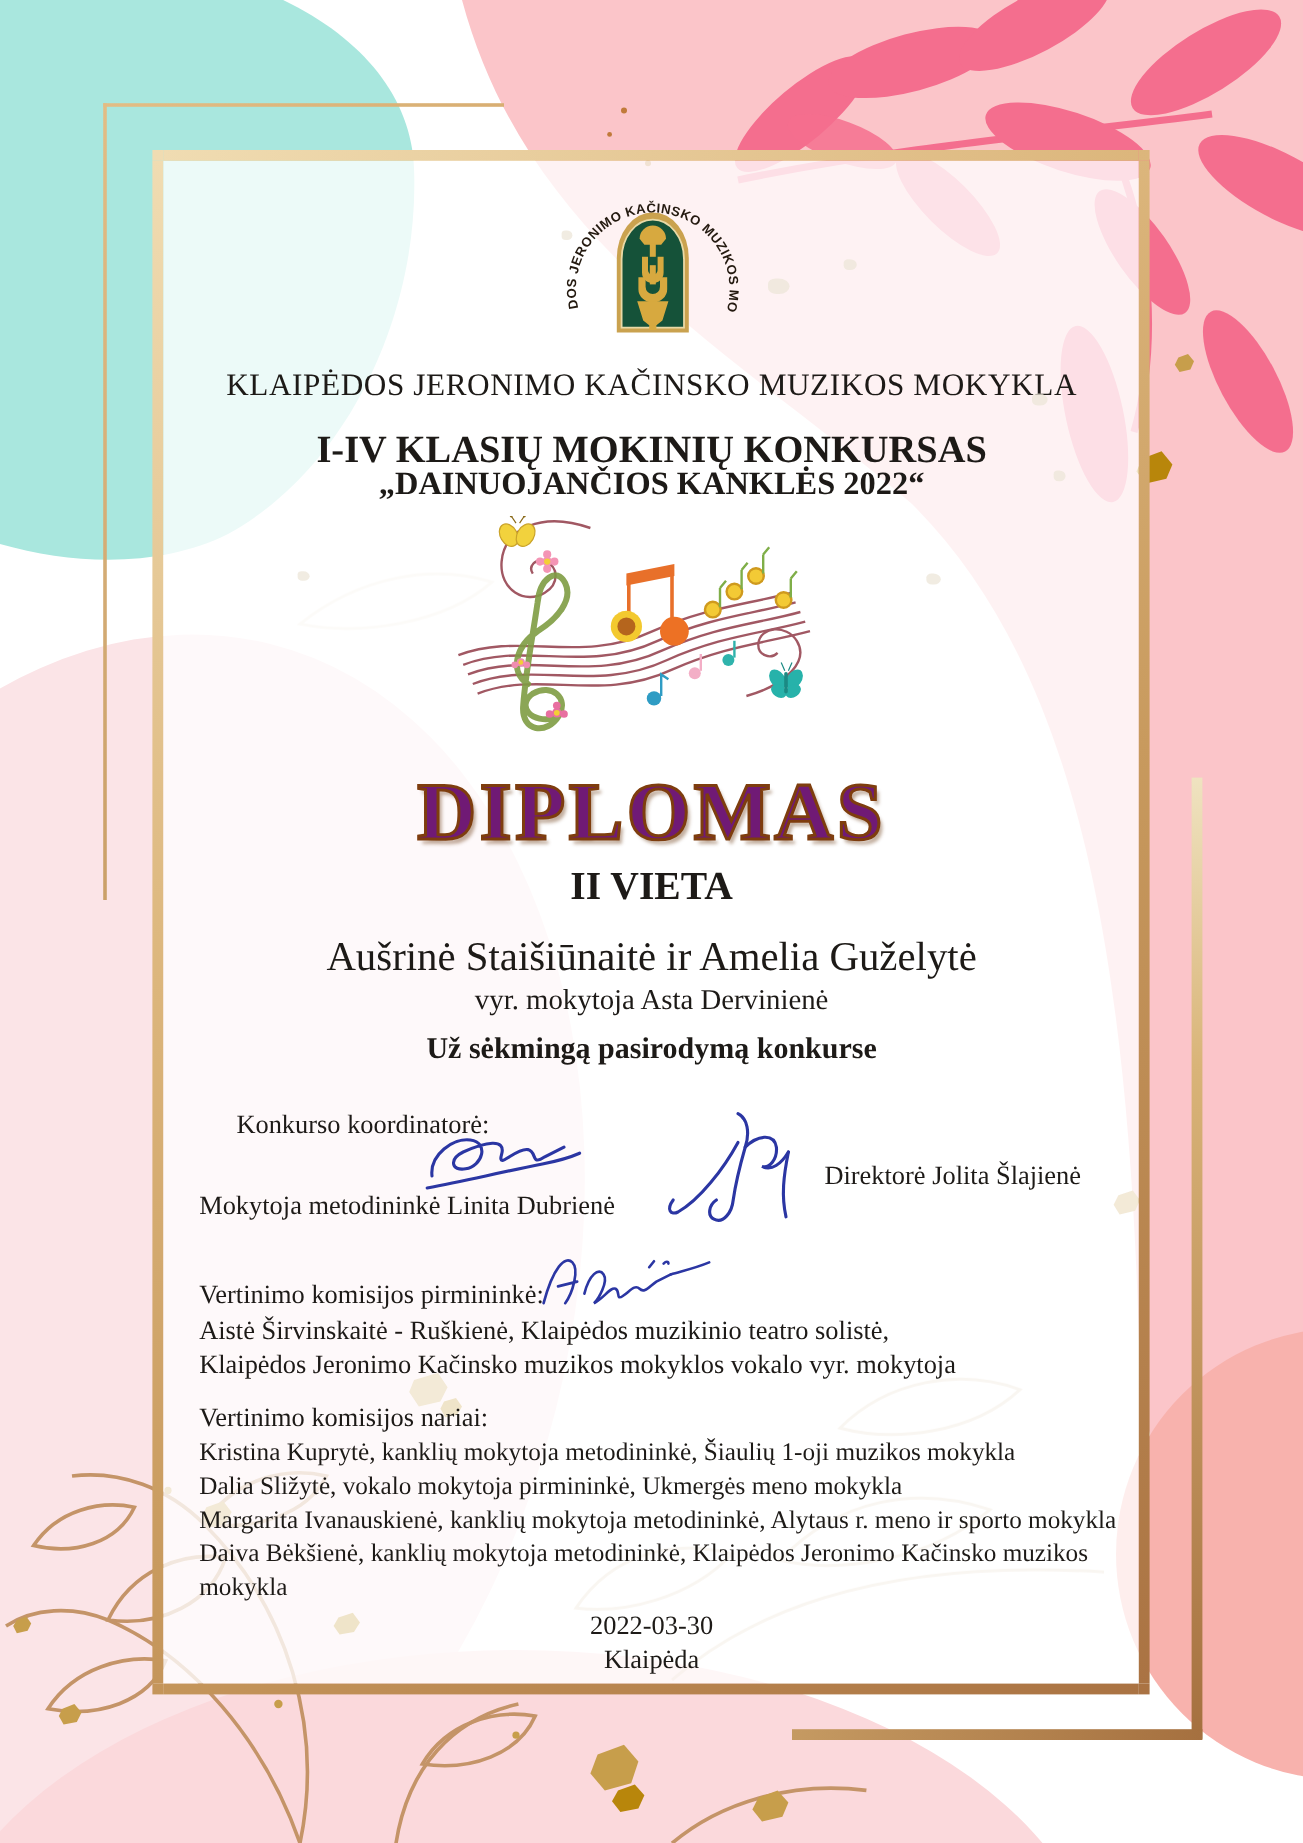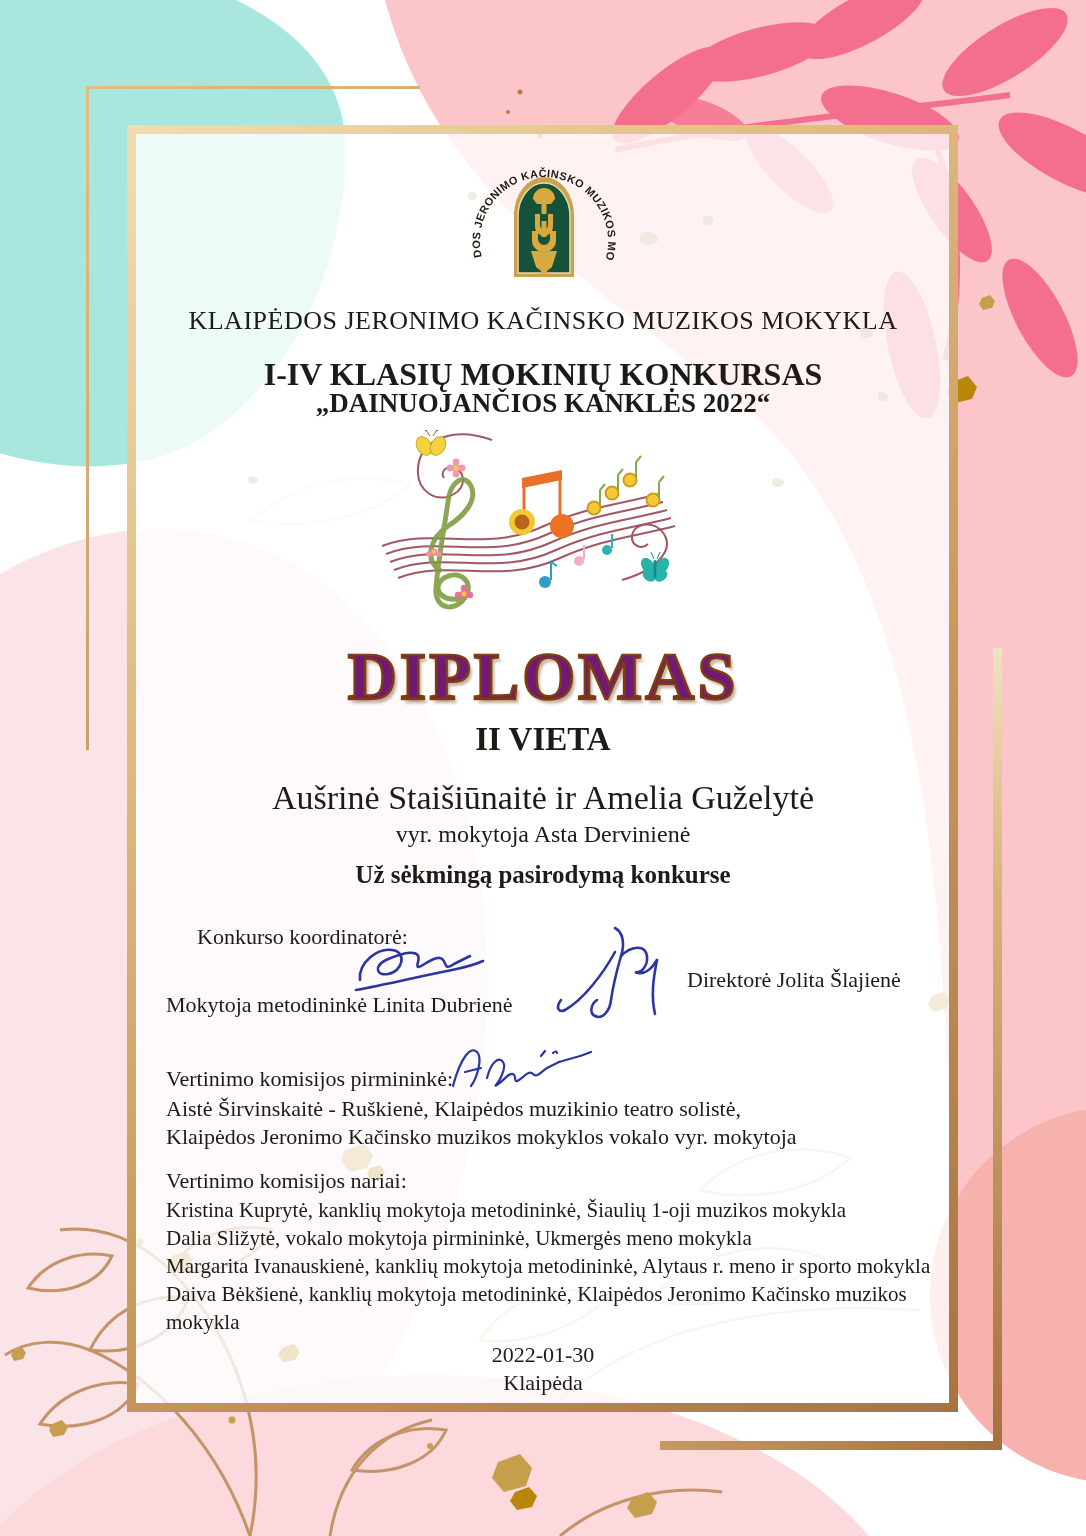--- a/index.html
+++ b/index.html
@@ -269,21 +269,21 @@
   <div class="txt small t-chair2">Klaipėdos Jeronimo Kačinsko muzikos mokyklos vokalo vyr. mokytoja</div>
 
   <div class="txt small t-memlabel">Vertinimo komisijos nariai:</div>
   <div class="txt t-members">
     <div>Kristina Kuprytė, kanklių mokytoja metodininkė, Šiaulių 1-oji muzikos mokykla</div>
     <div>Dalia Sližytė, vokalo mokytoja pirmininkė, Ukmergės meno mokykla</div>
     <div>Margarita Ivanauskienė, kanklių mokytoja metodininkė, Alytaus r. meno ir sporto mokykla</div>
     <div>Daiva Bėkšienė, kanklių mokytoja metodininkė, Klaipėdos Jeronimo Kačinsko muzikos mokykla</div>
   </div>
 
-  <div class="txt center t-date">2022-01-30</div>
+  <div class="txt center t-date">2022-03-30</div>
   <div class="txt center t-city">Klaipėda</div>
 
   <div class="sparkle" style="left:558px;top:202px;width:14px;height:10px;"></div>
   <div class="sparkle" style="left:640px;top:232px;width:18px;height:13px;"></div>
   <div class="sparkle" style="left:703px;top:216px;width:11px;height:9px;"></div>
   <div class="sparkle" style="left:468px;top:192px;width:9px;height:8px;"></div>
   <div class="sparkle" style="left:860px;top:328px;width:13px;height:10px;"></div>
   <div class="sparkle" style="left:878px;top:392px;width:10px;height:9px;"></div>
   <div class="sparkle" style="left:248px;top:476px;width:10px;height:8px;"></div>
   <div class="sparkle" style="left:772px;top:478px;width:12px;height:9px;"></div>

